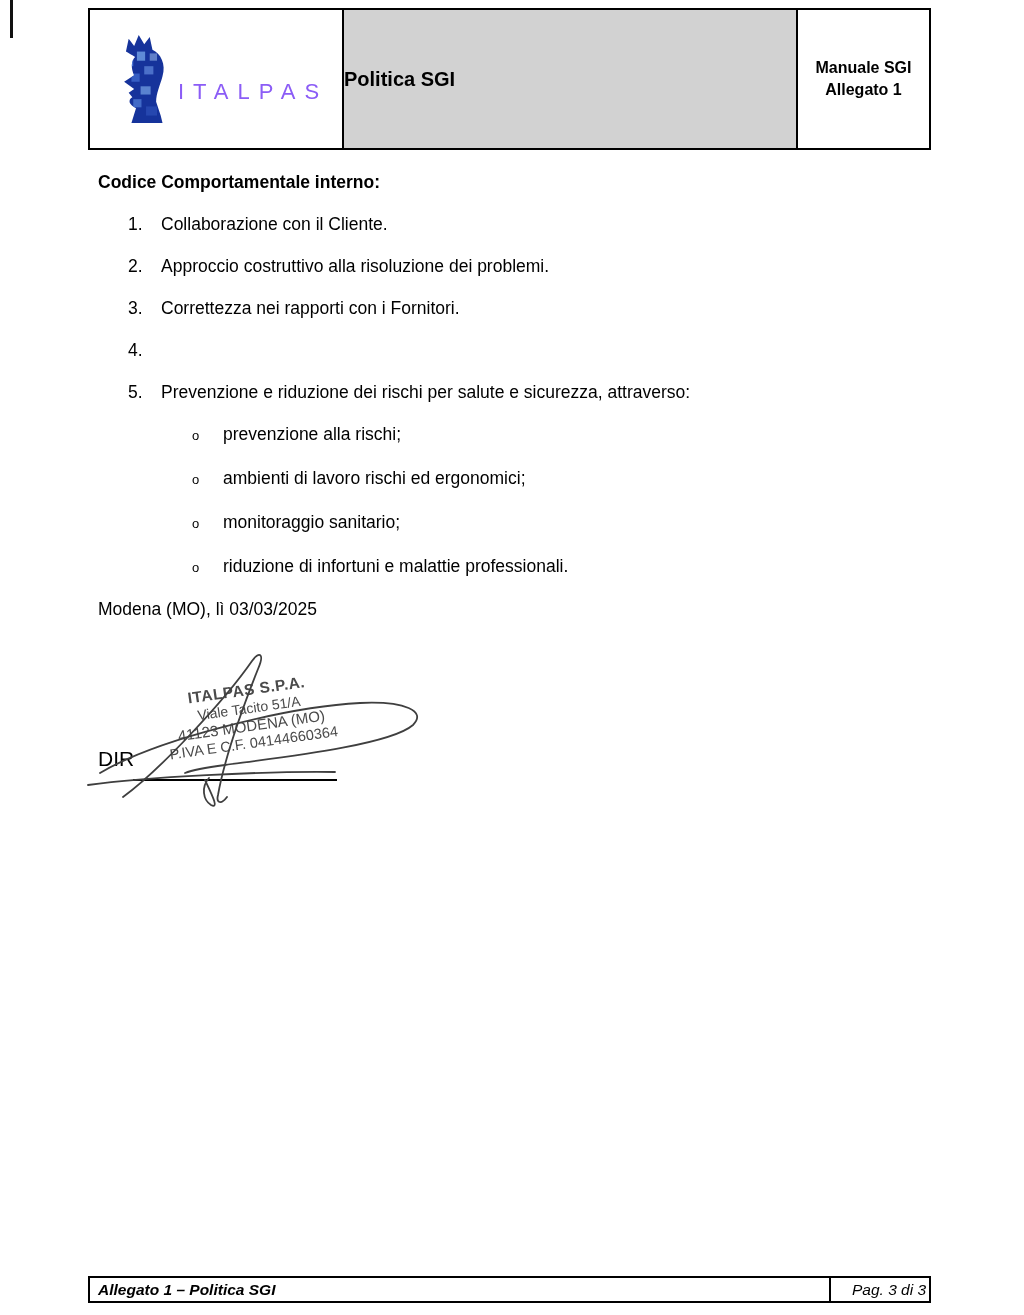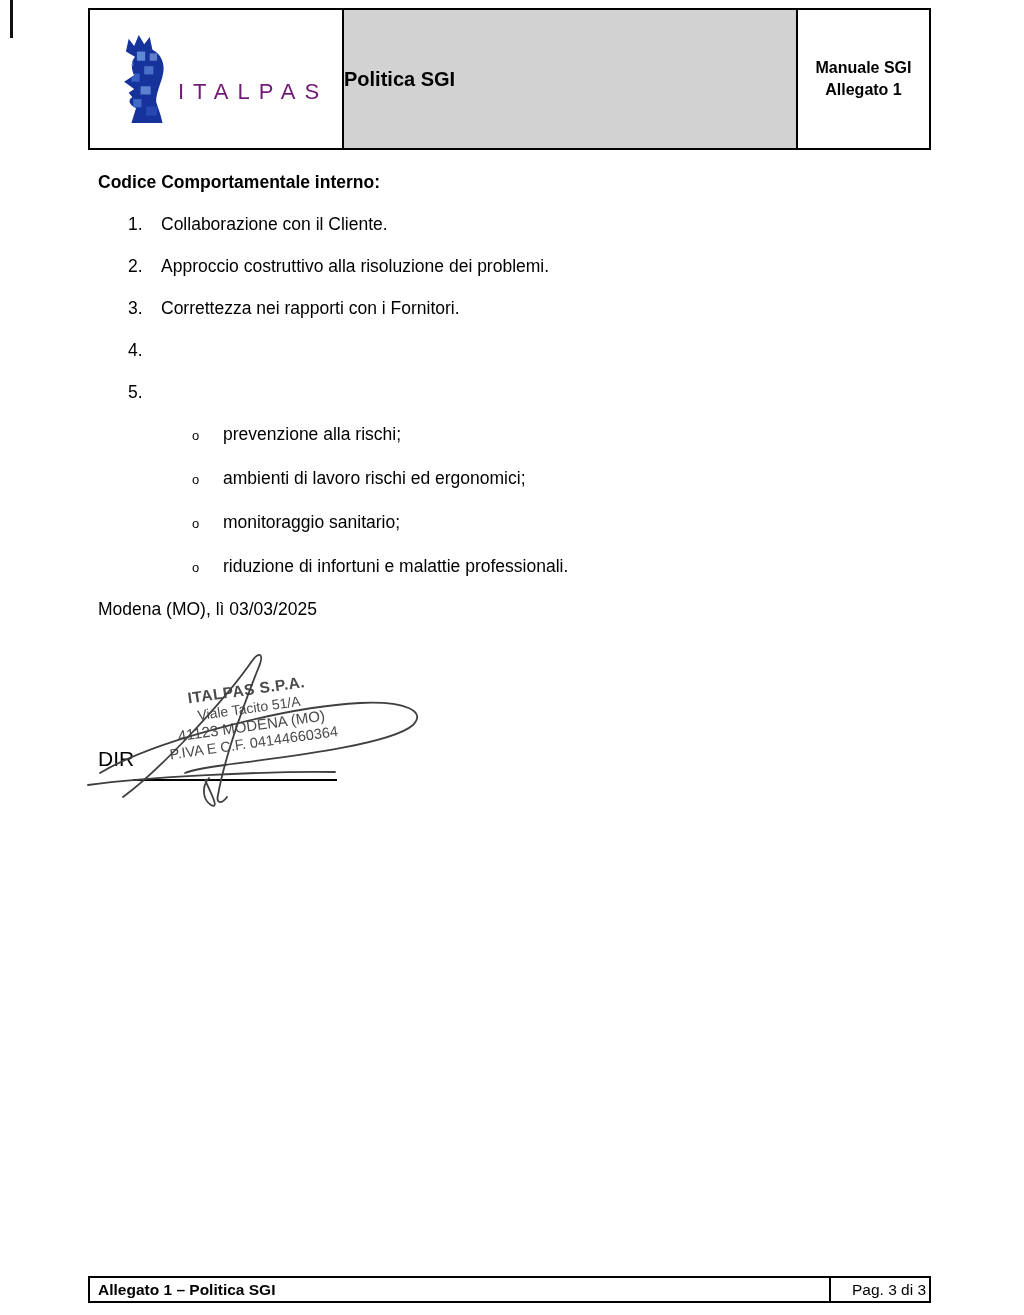--- a/index.html
+++ b/index.html
@@ -17,21 +17,21 @@
   .header {
     position:absolute; left:88px; top:8px; width:843px; height:142px;
     display:flex; border:2px solid #000; background:#fff;
   }
   .hcell { height:100%; }
   .logo-cell {
     width:254px; border-right:2px solid #000;
     display:flex; align-items:center; justify-content:center; gap:10px;
   }
   .logo-text {
-    color:#701a75; font-size:22px; letter-spacing:9px; font-weight:500;
+    color:#8b5cf6; font-size:22px; letter-spacing:9px; font-weight:500;
     padding-top:26px;
   }
   .title-cell {
     flex:1; background:#d2d2d2; border-right:2px solid #000;
     display:flex; align-items:center; 
   }
   .title-cell span { font-size:20px; font-weight:bold; }
   .ref-cell {
     width:131px; display:flex; flex-direction:column; align-items:center; justify-content:center;
     font-weight:bold; font-size:16px; line-height:1.35; text-align:center;
@@ -56,21 +56,21 @@
   .stamp .s2 { font-size:14px; margin-top:1px; }
   .stamp .s3 { font-size:15px; margin-top:1px; font-weight:500; }
   .stamp .s4 { font-size:14.5px; margin-top:1px; font-weight:500; }
   .sig-svg { position:absolute; left:0; top:0; }
   .dir-label { position:absolute; left:13px; top:102px; font-size:21px; }
   .sig-line { position:absolute; left:48px; top:134px; width:204px; border-bottom:2px solid #000; }
 
   
   .footer {
     position:absolute; left:88px; top:1276px; width:843px; height:27px;
-    display:flex; border:2px solid #000; font-size:15.5px; align-items:stretch;
+    display:flex; border:2px solid #000; font-size:15.5px; align-items:stretch;font-style:italic;
   }
   .f-left { flex:1; font-weight:bold; display:flex; align-items:center; padding-left:8px; }
   .f-right { width:100px; border-left:2px solid #000; display:flex; align-items:center; padding-left:21px; }
 </style>
 </head>
 <body>
 
 <div class="page">
 
   <div class="edge-mark"></div>
@@ -125,20 +125,21 @@
     </div>
     <div class="num-item">
       <span class="num">3.</span>
       <span>Correttezza nei rapporti con i Fornitori.</span>
     </div>
     <div class="num-item">
       <span class="num">4.</span>
     </div>
     <div class="num-item">
       <span class="num">5.</span>
+      <span>Prevenzione e riduzione dei rischi per salute e sicurezza, attraverso:</span>
     </div>
 
     <div class="sub-item">
       <span class="o">o</span>
       <span>prevenzione alla rischi;</span>
     </div>
     <div class="sub-item">
       <span class="o">o</span>
       <span>ambienti di lavoro rischi ed ergonomici;</span>
     </div>

